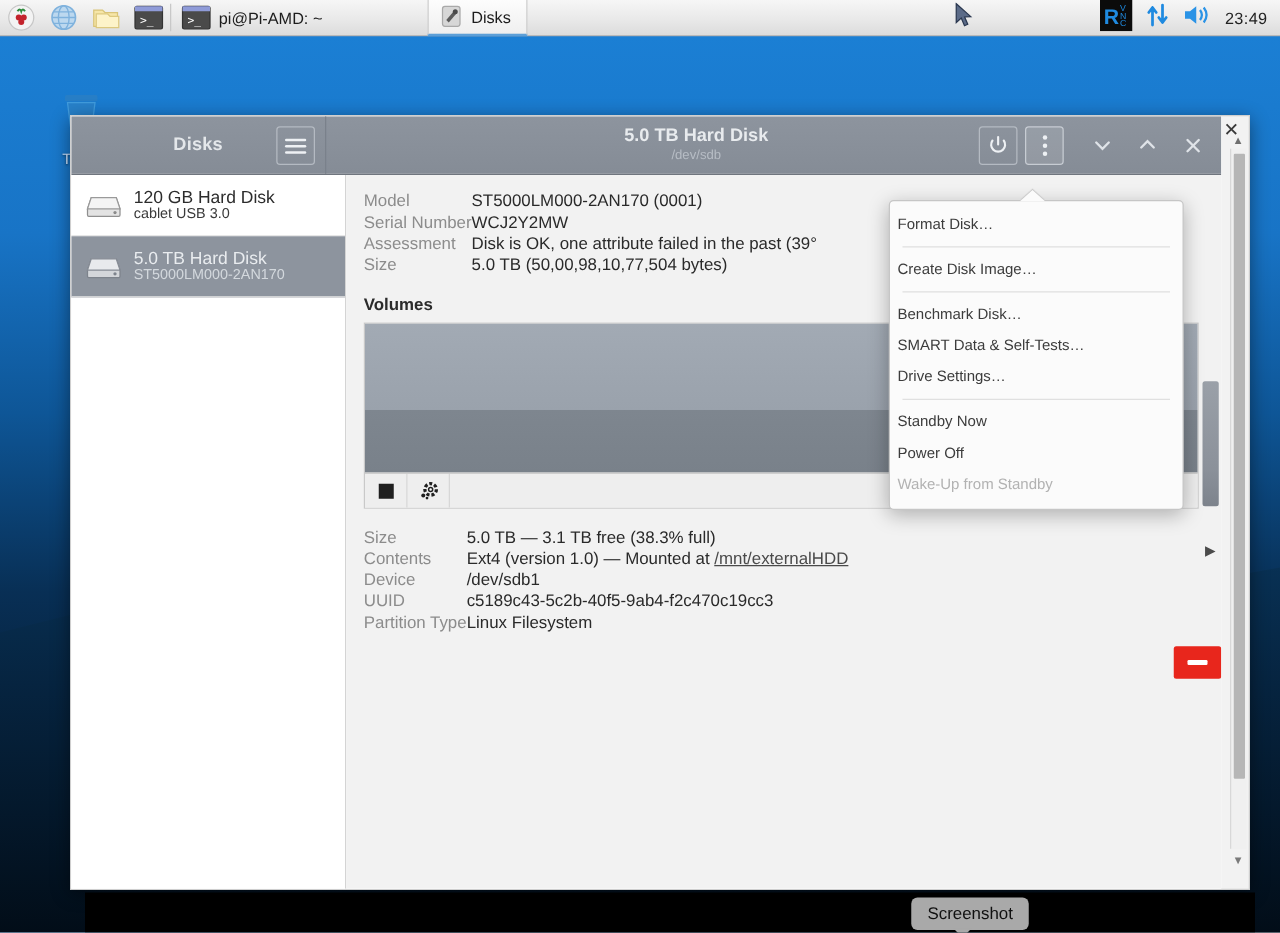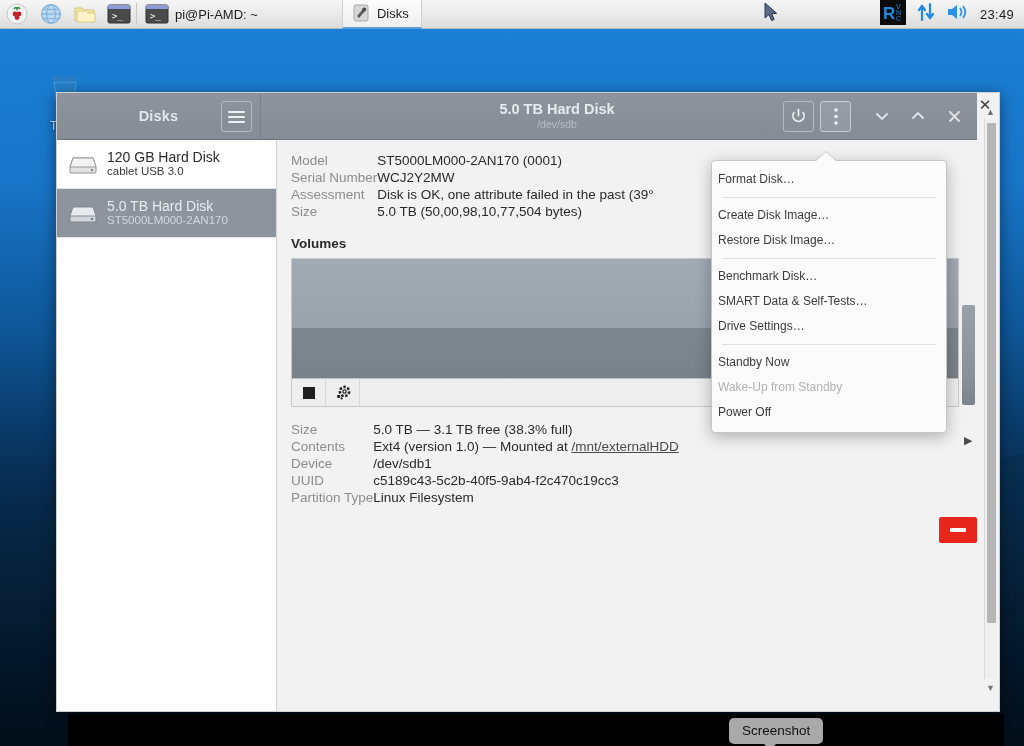--- a/index.html
+++ b/index.html
@@ -521,30 +521,29 @@
       </div>
     </div>
 
     <div id="popup">
       <div id="popup-arrow"></div>
 
       <div class="mi">Format Disk…</div>
       <div class="mi-sep"></div>
 
       <div class="mi">Create Disk Image…</div>
-      <div class="mi">Restore Disk Image…</div>
       <div class="mi-sep"></div>
 
       <div class="mi">Benchmark Disk…</div>
       <div class="mi">SMART Data &amp; Self-Tests…</div>
       <div class="mi">Drive Settings…</div>
       <div class="mi-sep"></div>
 
       <div class="mi">Standby Now</div>
+      <div class="mi">Power Off</div>
       <div class="mi disabled">Wake-Up from Standby</div>
-      <div class="mi">Power Off</div>
     </div>
 
   </div>
 </div>
 
 <div id="black-strip"></div>
 <div id="screenshot-tip">Screenshot</div>
 
 </body></html>

